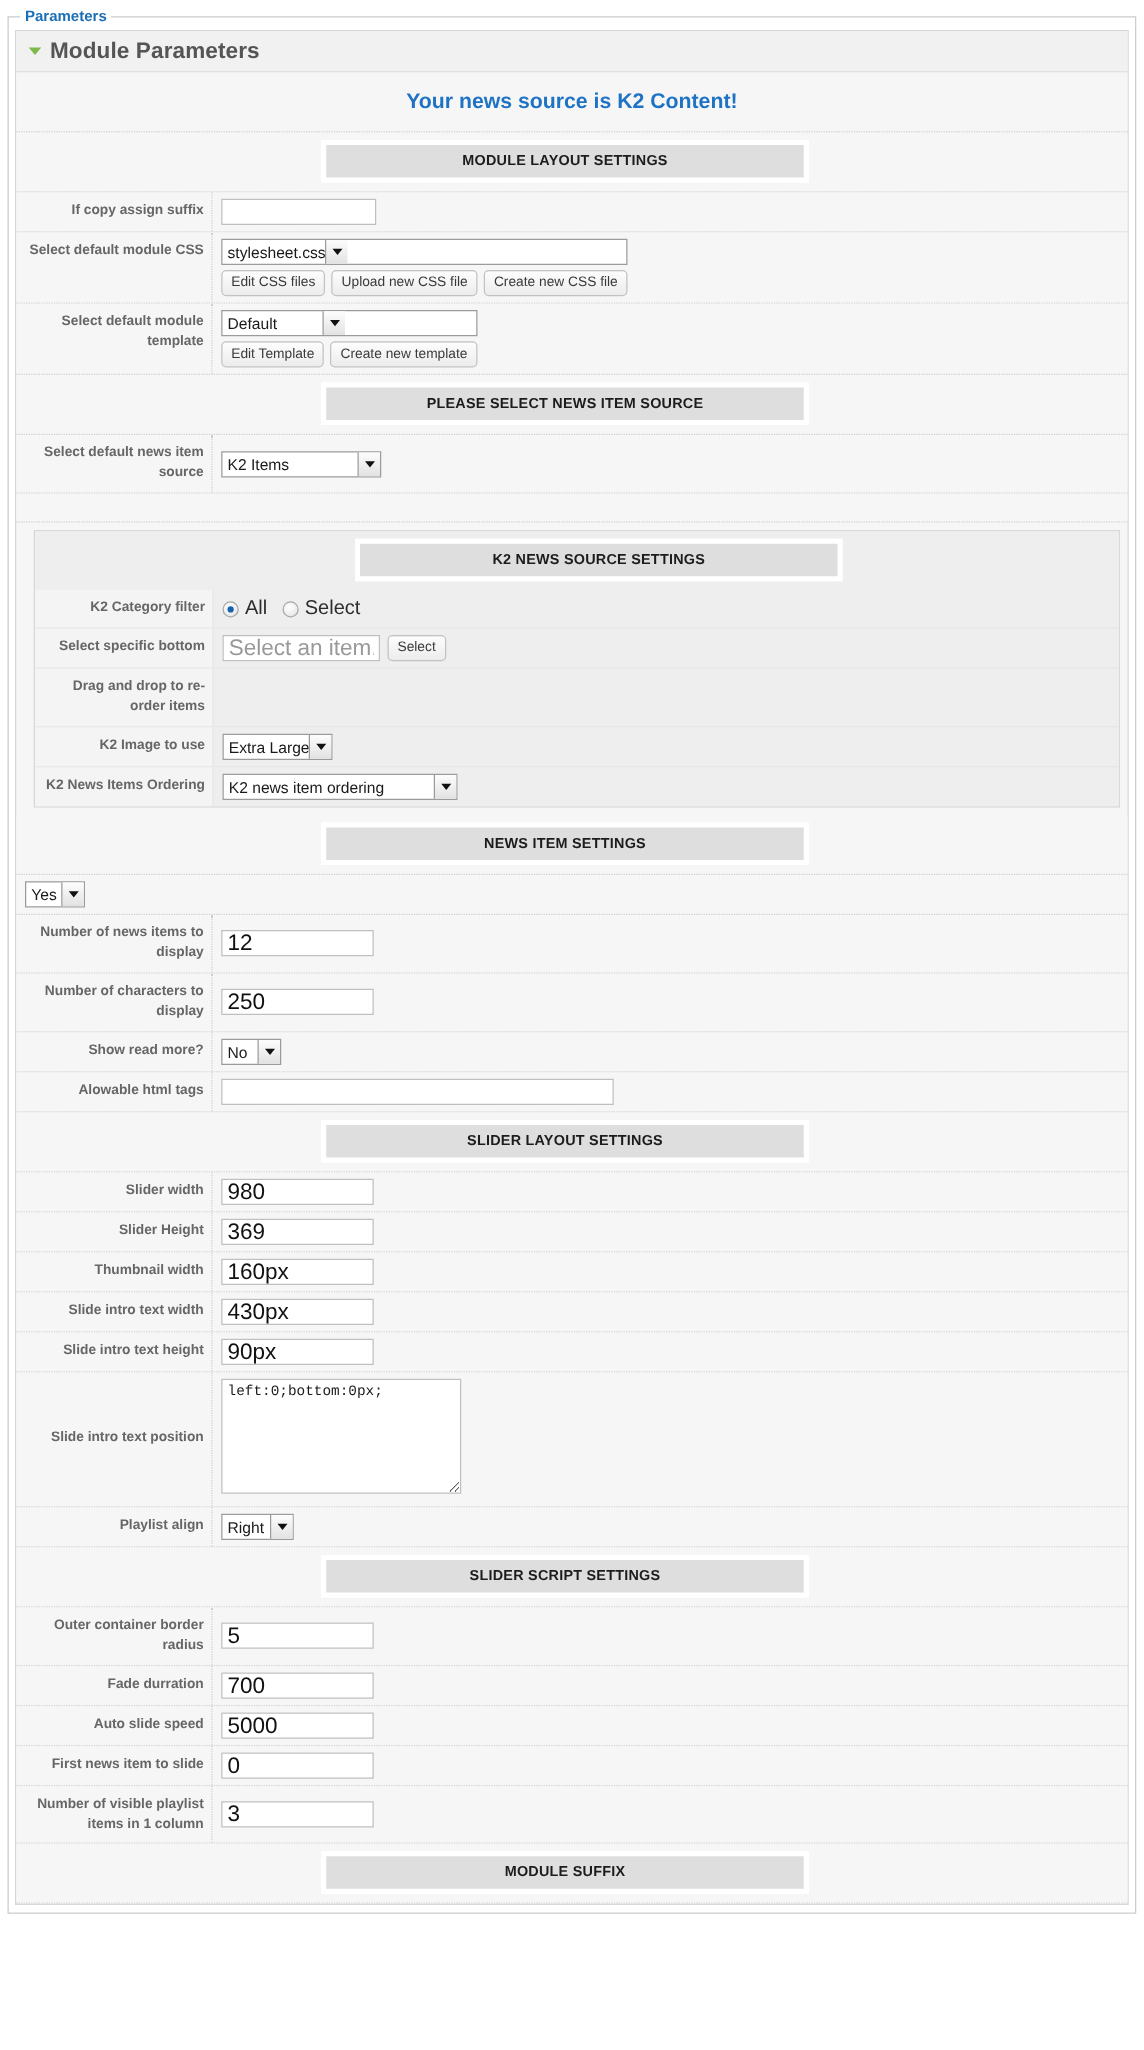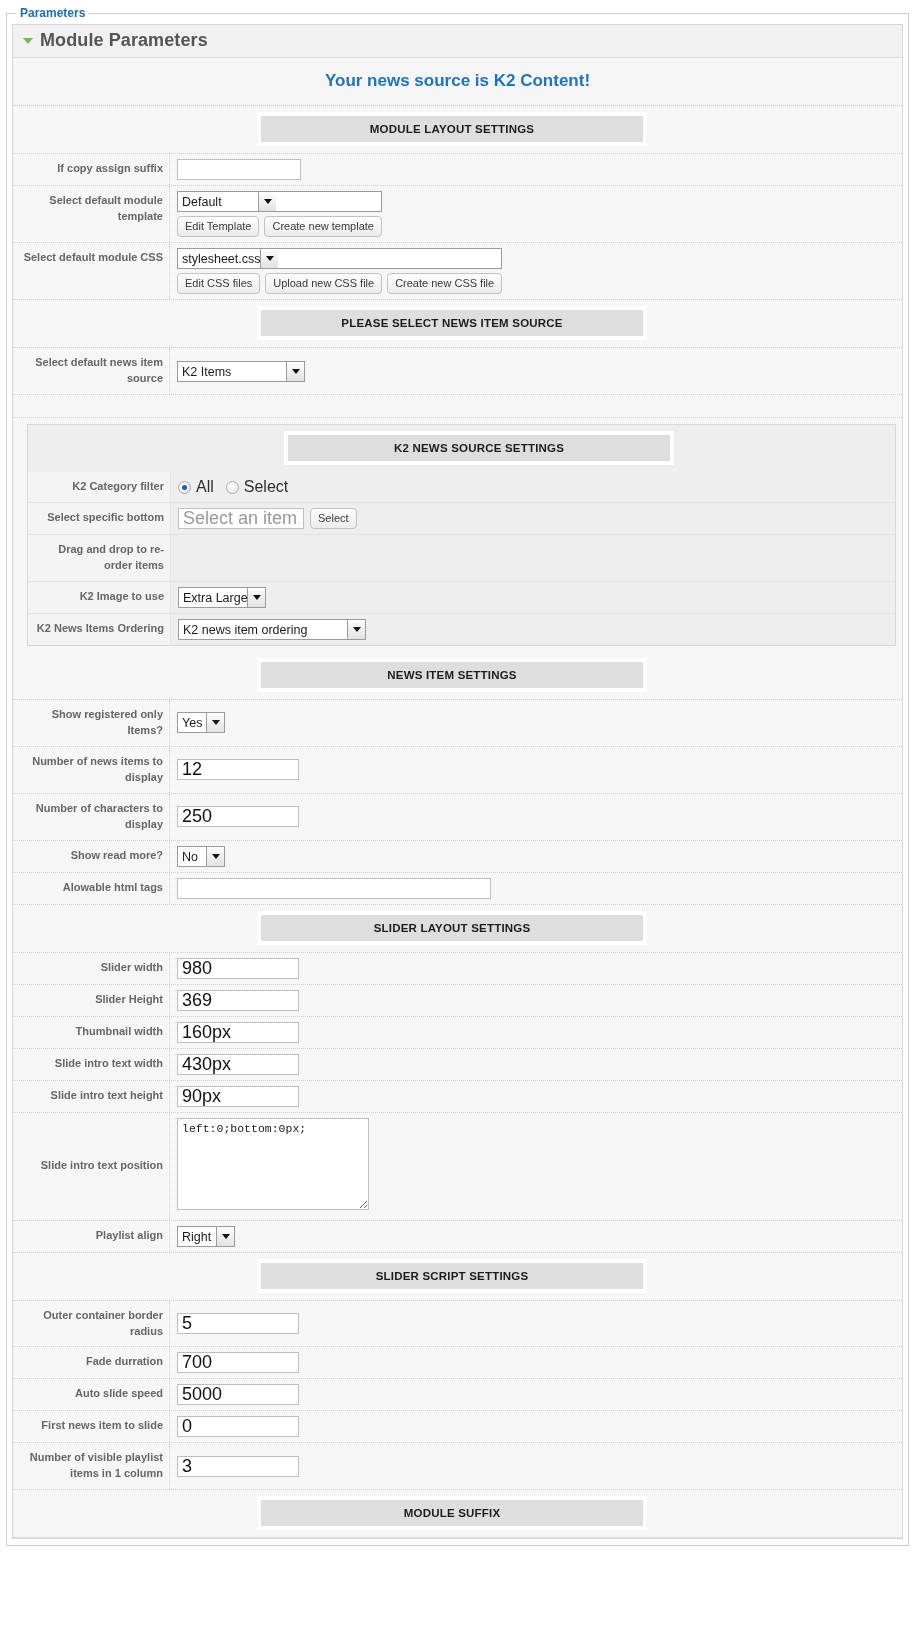--- a/index.html
+++ b/index.html
@@ -312,56 +312,56 @@
     </div>
 
     <div class="row">
       <div class="row-label">If copy assign suffix</div>
       <div class="row-ctl">
         <input class="txt w124" type="text" value="" style="">
       </div>
     </div>
 
     <div class="row">
-      <div class="row-label">Select default module template</div>
-      <div class="row-ctl">
-        <div class="ctl-stack">
-          <div class="selwrap sel-default">
-            <span class="selval">Default</span>
-            <span class="selbtn">
-                <i class="arr"></i>
-              </span>
-          </div>
-          <div class="btnrow">
-            <button class="btn">Edit Template</button>
-            <button class="btn">Create new template</button>
-          </div>
-        </div>
-      </div>
-    </div>
-
-    <div class="row">
       <div class="row-label">Select default module CSS</div>
       <div class="row-ctl">
         <div class="ctl-stack">
           <div class="selwrap sel-css">
             <span class="selval">stylesheet.css</span>
             <span class="selbtn">
                 <i class="arr"></i>
               </span>
           </div>
           <div class="btnrow">
             <button class="btn">Edit CSS files</button>
             <button class="btn">Upload new CSS file</button>
             <button class="btn">Create new CSS file</button>
           </div>
         </div>
       </div>
     </div>
 
+    <div class="row">
+      <div class="row-label">Select default module template</div>
+      <div class="row-ctl">
+        <div class="ctl-stack">
+          <div class="selwrap sel-default">
+            <span class="selval">Default</span>
+            <span class="selbtn">
+                <i class="arr"></i>
+              </span>
+          </div>
+          <div class="btnrow">
+            <button class="btn">Edit Template</button>
+            <button class="btn">Create new template</button>
+          </div>
+        </div>
+      </div>
+    </div>
+
     <div class="sechead-row">
       <div class="sechead-spacer"></div>
       <div class="sechead-box">
         <div class="sechead-inner">PLEASE SELECT NEWS ITEM SOURCE</div>
       </div>
     </div>
 
     <div class="row">
       <div class="row-label">Select default news item source</div>
       <div class="row-ctl">
@@ -438,21 +438,20 @@
     </div>
 
     <div class="sechead-row">
       <div class="sechead-spacer"></div>
       <div class="sechead-box">
         <div class="sechead-inner">NEWS ITEM SETTINGS</div>
       </div>
     </div>
 
     <div class="row">
-      <div class="row-label">Show registered only Items?</div>
       <div class="row-ctl">
         <div class="selwrap sel-small">
           <span class="selval">Yes</span>
           <span class="selbtn">
               <i class="arr"></i>
             </span>
         </div>
       </div>
     </div>
 

